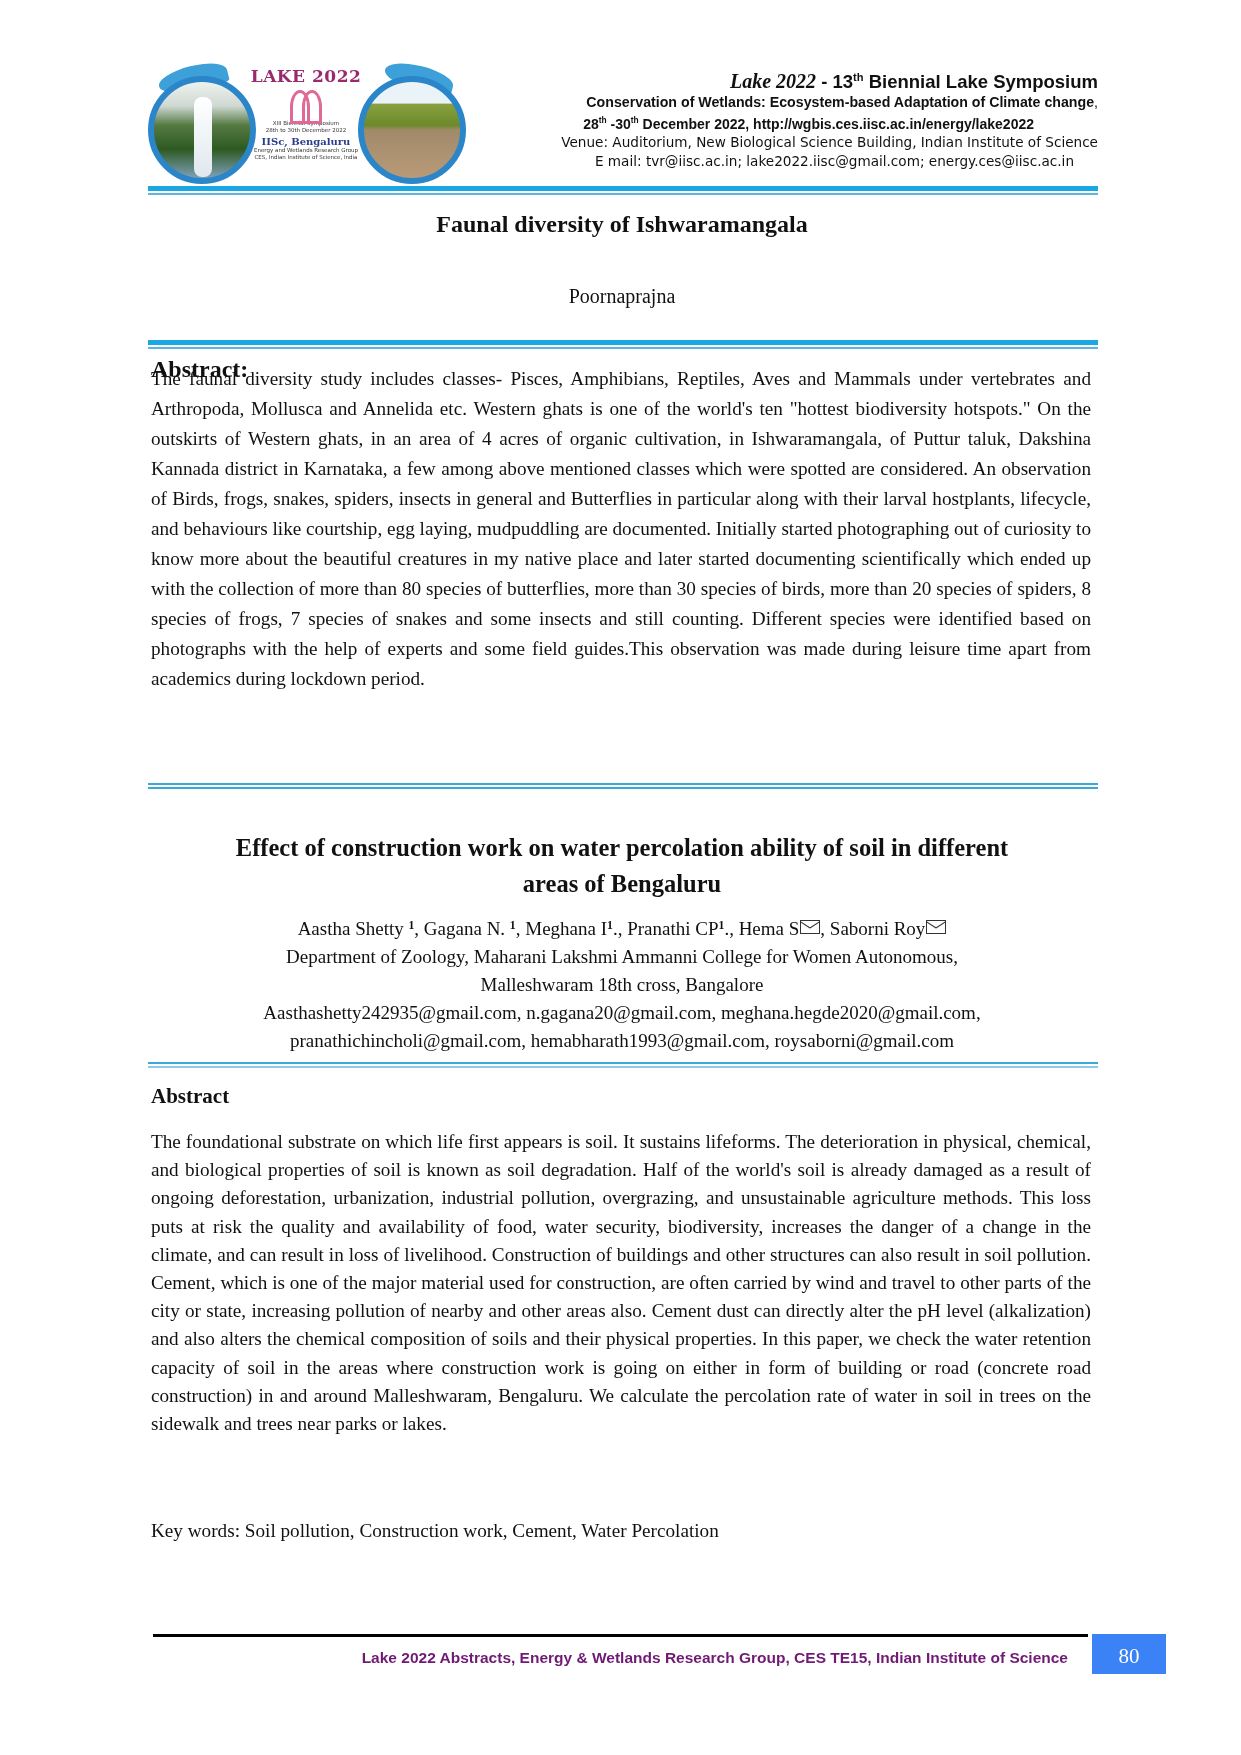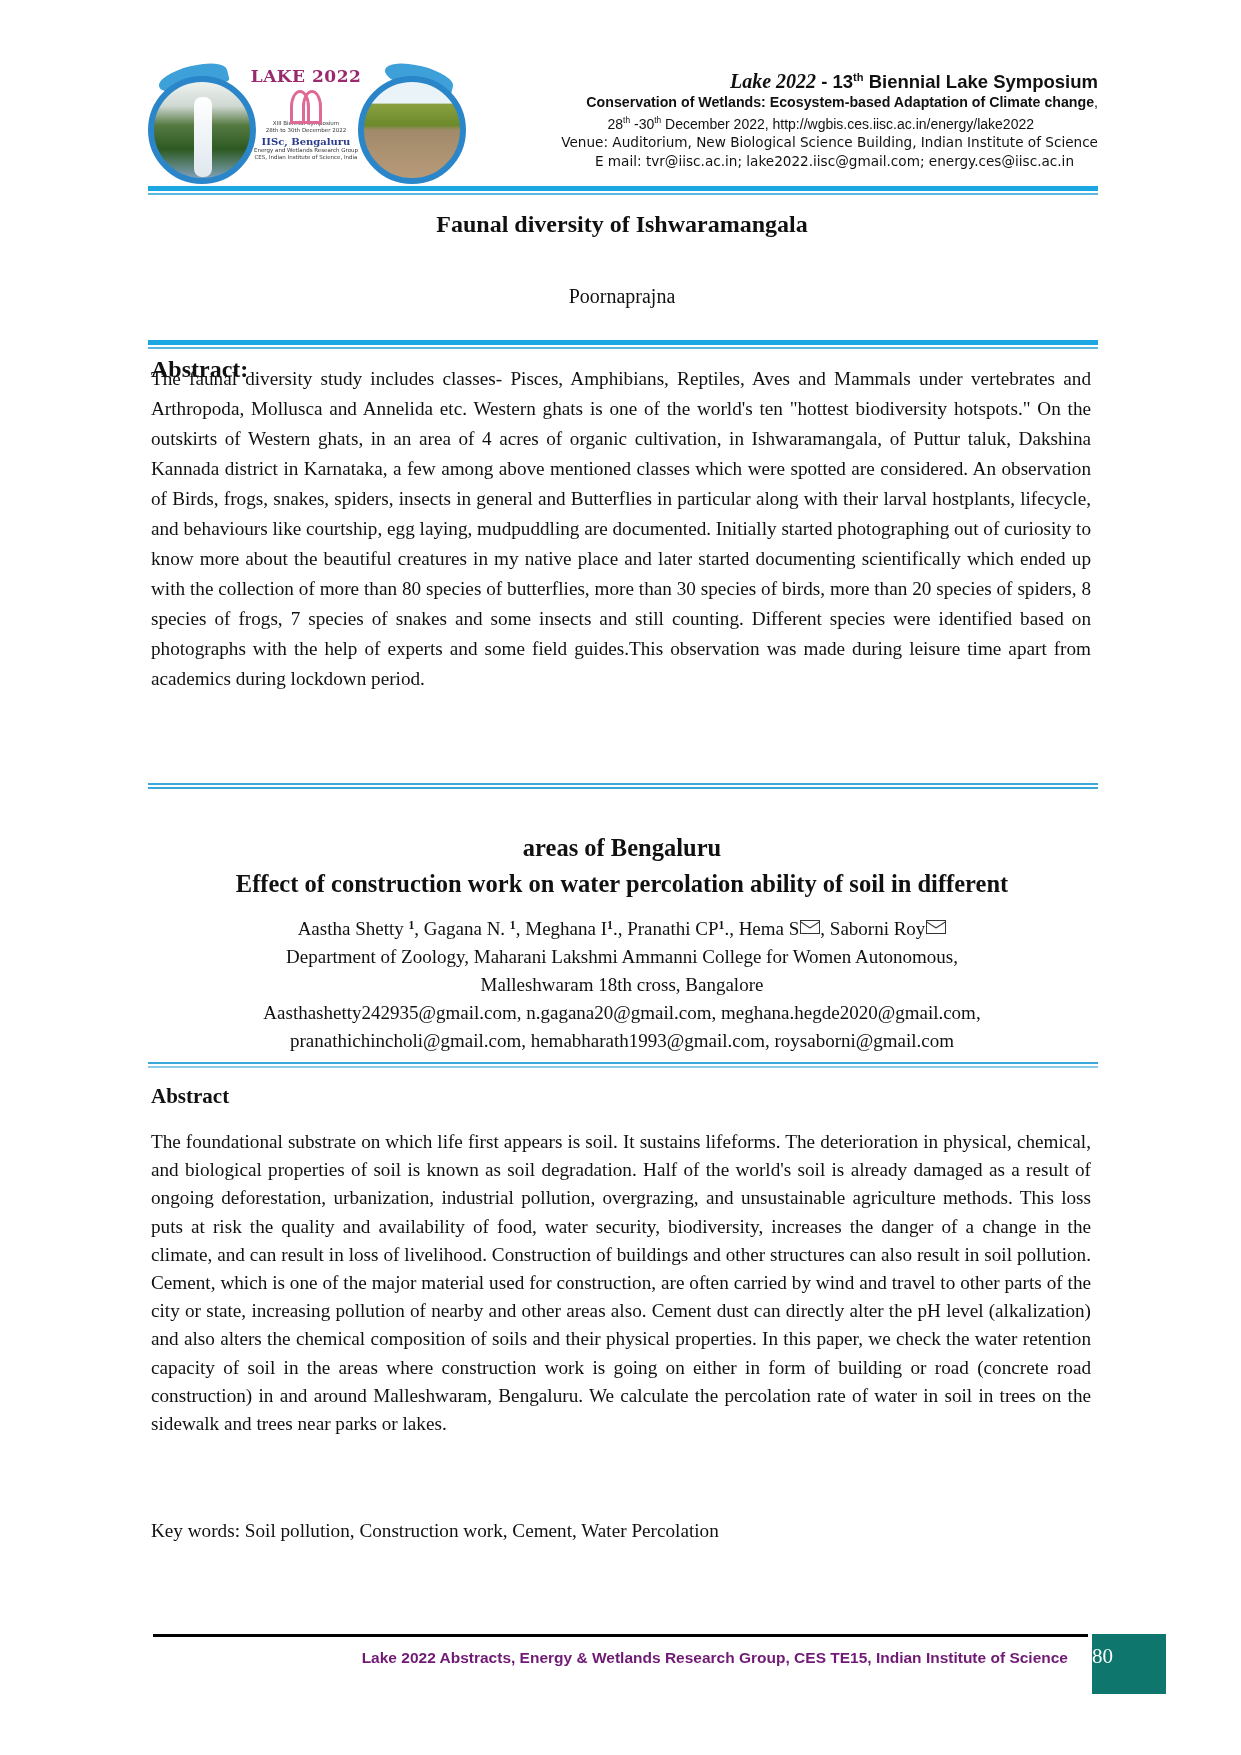--- a/index.html
+++ b/index.html
@@ -22,21 +22,21 @@
   .logo .flamingo::before { left: 4px; } .logo .flamingo::after { right: 4px; }
   .logo .tiny { font-family: "DejaVu Sans", sans-serif; font-size: 5.5px; color: #333; line-height: 7px; }
   .logo .iisc { font-family: "DejaVu Serif", serif; font-size: 10px; color: #2a3d8c; font-weight: bold; margin-top: 2px; text-align: center; }
 
   .header-text { position: absolute; left: 265px; top: 4px; width: 685px; text-align: right; color: #111; }
   .ht-line1 { font-family: "Liberation Sans", sans-serif; font-weight: bold; font-size: 18.5px; line-height: 22px; white-space: nowrap; }
   .ht-line1 .lakeword { font-family: "Liberation Serif", serif; font-style: italic; font-weight: bold; font-size: 20px; }
   .ht-line1 sup, .ht-line3 sup { font-size: 60%; }
   .ht-line2 { font-family: "Liberation Sans", sans-serif; font-weight: bold; font-size: 14.2px; line-height: 18px; white-space: nowrap; }
   .ht-line2 .normal { font-weight: normal; }
-  .ht-line3 { font-family: "Liberation Sans", sans-serif; font-size: 14px; line-height: 18px; white-space: nowrap; padding-right: 64px; }
+  .ht-line3 { font-family: "Liberation Sans", sans-serif; font-size: 14px; line-height: 18px; white-space: nowrap; padding-right: 64px; font-weight: bold; }
   .ht-line4 { font-family: "DejaVu Sans", sans-serif; font-size: 13.6px; line-height: 19px; white-space: nowrap; }
   .ht-line5 { font-family: "DejaVu Sans", sans-serif; font-size: 13.6px; line-height: 19px; white-space: nowrap; padding-right: 24px; }
 
   .rule { position: absolute; height: 0; }
   .rule .thick { height: 5px; background: #1aa7e2; }
   .rule .thin { height: 2px; background: #5ab7de; margin-top: 2px; }
   .rule.double .a { height: 2px; background: #3aa8d8; }
   .rule.double .b { height: 2px; background: #3aa8d8; margin-top: 2px; }
 
   
@@ -53,21 +53,21 @@
   .mail-icon::before, .mail-icon::after { content: ""; position: absolute; top: 6px; width: 12px; height: 0; border-top: 1px solid #333; }
   .mail-icon::before { left: -1px; transform: rotate(33deg); transform-origin: left; top: 0; }
   .mail-icon::after { right: -1px; transform: rotate(-33deg); transform-origin: right; top: 0; }
   .abstract-head2 { position: absolute; left: 151px; top: 1083px; font-weight: bold; font-size: 21px; line-height: 26px; }
   .abstract-body2 { position: absolute; left: 151px; top: 1128px; width: 940px; font-size: 19.2px; line-height: 28.2px; text-align: justify; }
   .keywords { position: absolute; left: 151px; top: 1518px; width: 940px; font-size: 19.2px; line-height: 26px; }
 
   
   .footer-rule { position: absolute; left: 153px; top: 1634px; width: 935px; height: 3px; background: #000; }
   .footer-text { position: absolute; left: 200px; top: 1648px; width: 868px; text-align: right; font-family: "Liberation Sans", sans-serif; font-weight: bold; font-size: 15.5px; color: #701a75; line-height: 20px; }
-  .page-box { position: absolute; left: 1092px; top: 1634px; width: 74px; height: 60px; background: #0f766e; color: #fff; font-size: 21px; line-height: 44px; }
+  .page-box { position: absolute; left: 1092px; top: 1634px; width: 74px; height: 40px; background: #3b82f6; color: #fff; text-align: center; font-size: 21px; line-height: 44px; }
 </style>
 </head>
 <body>
 
 <div class="header">
   <div class="logo">
     <div class="wing l"></div>
     <div class="wing r"></div>
     <div class="circle left"></div>
     <div class="circle right"></div>
@@ -106,22 +106,22 @@
 
 <div class="abstract-head1">Abstract:</div>
 <div class="abstract-body1">The faunal diversity study includes classes- Pisces, Amphibians, Reptiles, Aves and Mammals under vertebrates and Arthropoda, Mollusca and Annelida etc. Western ghats is one of the world's ten "hottest biodiversity hotspots."  On the outskirts of Western ghats, in an area of 4 acres of organic cultivation, in Ishwaramangala, of Puttur taluk, Dakshina Kannada district in Karnataka, a few among above mentioned classes which were spotted are considered. An observation of Birds, frogs, snakes, spiders, insects in general and Butterflies in particular along with their larval hostplants, lifecycle, and behaviours like courtship, egg laying, mudpuddling are documented. Initially started photographing out of curiosity to know more about the beautiful creatures in my native place and later started documenting scientifically which ended up with the collection of more than 80 species of butterflies, more than 30 species of birds, more than 20 species of spiders, 8 species of frogs, 7 species of snakes and some insects and still counting.  Different species were identified based on photographs with the help of experts and some field guides.This observation was made during leisure time apart from academics during lockdown period.</div>
 
 <div class="rule double" style="left:148px; top:783px; width:950px;">
   <div class="a"></div>
     <div class="b"></div>
 </div>
 
 <div class="title2">
+  <div>Effect of construction work on water percolation ability of soil in different</div>
   <div>areas of Bengaluru</div>
-  <div>Effect of construction work on water percolation ability of soil in different</div>
 </div>
 
 <div class="authors2">
   <div>
     <span>Aastha Shetty </span><sup>1</sup><span>, </span><span>Gagana N. </span><sup>1</sup><span>, </span><span>Meghana I</span><sup>1</sup><span>., </span><span>Pranathi CP</span><sup>1</sup><span>., </span><span>Hema S</span><span class="mail-icon"></span><span>, </span><span>Saborni Roy</span><span class="mail-icon"></span>
   </div>
   <div>Department of Zoology, Maharani Lakshmi Ammanni College for Women Autonomous,</div>
   <div>Malleshwaram 18th cross, Bangalore</div>
   <div>Aasthashetty242935@gmail.com, n.gagana20@gmail.com,  meghana.hegde2020@gmail.com,</div>
   <div>pranathichincholi@gmail.com, hemabharath1993@gmail.com, roysaborni@gmail.com</div>

